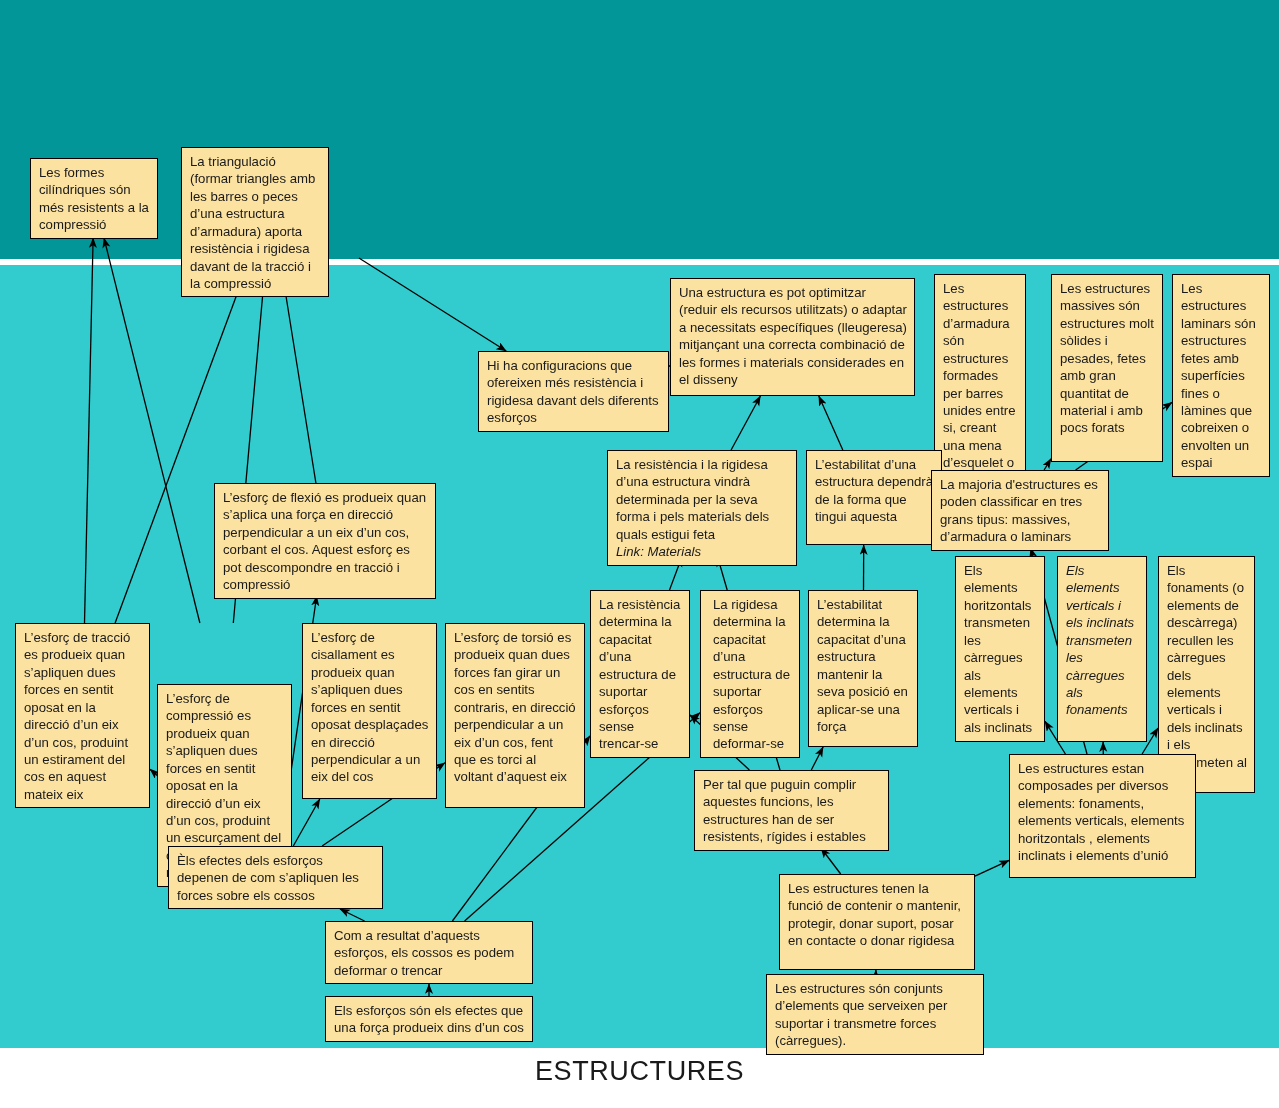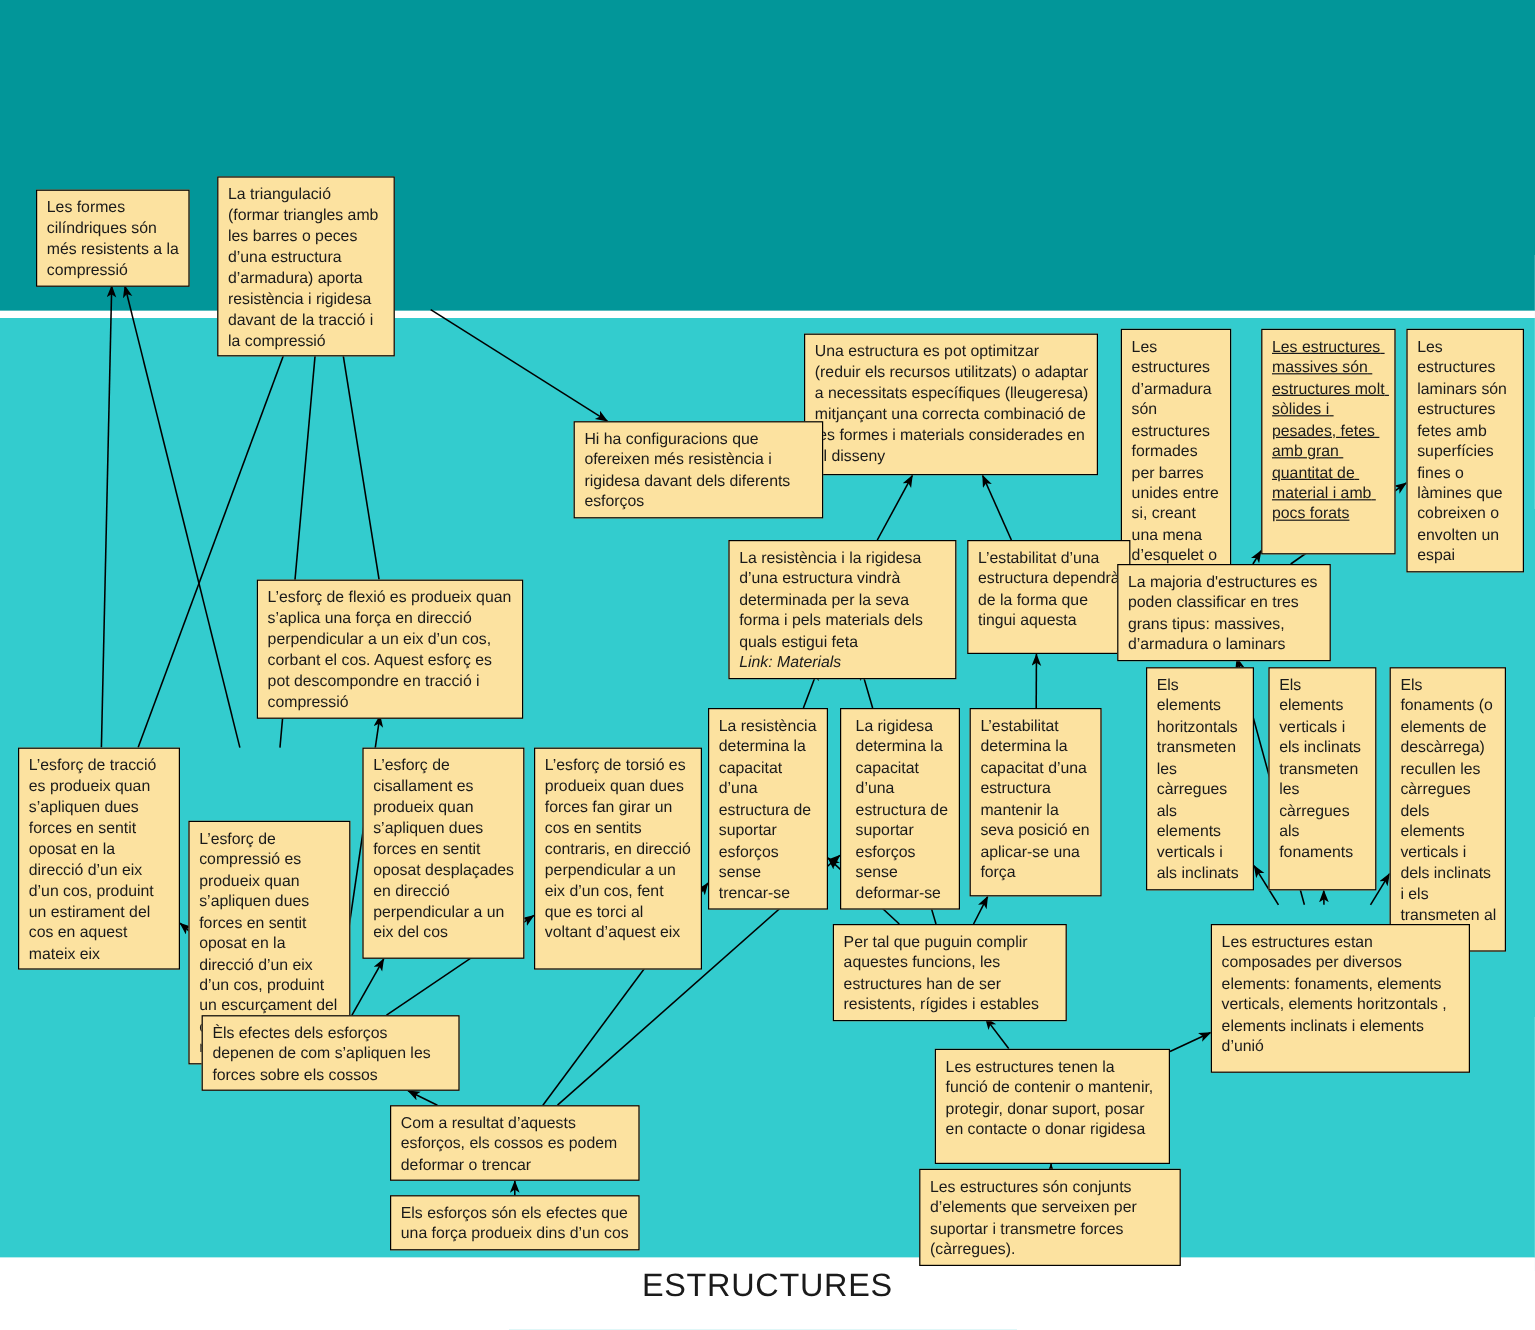--- a/index.html
+++ b/index.html
@@ -107,40 +107,40 @@
         <line x1="429.0" y1="996.0" x2="429.0" y2="984.0" marker-end="url(#ah)"></line>
         <line x1="452.4" y1="921.0" x2="590.0" y2="735.8" marker-end="url(#ah)"></line>
         <line x1="464.6" y1="921.0" x2="700.0" y2="712.7" marker-end="url(#ah)"></line>
       </g>
   </svg>
 
   <div id="nodes-layer">
       <div class="node" style="left: 30px; top: 158px; width: 128px; min-height: 80px;"><span>Les formes cilíndriques són més resistents a la compressió</span></div>
       <div class="node" style="left: 181px; top: 147px; width: 148px; min-height: 111px;"><span>La triangulació (formar triangles amb les barres o peces d’una estructura d’armadura) aporta resistència i rigidesa davant de la tracció i la compressió</span></div>
       <div class="node" style="left: 670px; top: 278px; width: 245px; min-height: 118px;"><span>Una estructura es pot optimitzar (reduir els recursos utilitzats) o adaptar a necessitats específiques (lleugeresa) mitjançant una correcta combinació de les formes i materials considerades en el disseny</span></div>
-      <div class="node" style="left: 478px; top: 351px; width: 208px; min-height: 78px;"><span>Hi ha configuracions que ofereixen més resistència i rigidesa davant dels diferents esforços</span></div>
+      <div class="node" style="left: 478px; top: 351px; width: 191px; min-height: 78px;"><span>Hi ha configuracions que ofereixen més resistència i rigidesa davant dels diferents esforços</span></div>
       <div class="node" style="left: 934px; top: 274px; width: 92px; min-height: 188px;"><span>Les estructures d’armadura són estructures formades per barres unides entre si, creant una mena d’esquelet o xarxa</span></div>
-      <div class="node" style="left: 1051px; top: 274px; width: 112px; min-height: 188px; text-decoration: underline;"><span>Les estructures massives són estructures molt sòlides i pesades, fetes amb gran quantitat de material i amb pocs forats</span></div>
+      <div class="node" style="left: 1051px; top: 274px; width: 112px; min-height: 188px;"><span>Les estructures massives són estructures molt sòlides i pesades, fetes amb gran quantitat de material i amb pocs forats</span></div>
       <div class="node" style="left: 1172px; top: 274px; width: 98px; min-height: 188px;"><span>Les estructures laminars són estructures fetes amb superfícies fines o làmines que cobreixen o envolten un espai</span></div>
       <div class="node" style="left: 214px; top: 483px; width: 222px; min-height: 113px;"><span>L’esforç de flexió es produeix quan s’aplica una força en direcció perpendicular a un eix d’un cos, corbant el cos. Aquest esforç es pot descompondre en tracció i compressió</span></div>
       <div class="node" style="left: 607px; top: 450px; width: 190px; min-height: 107px;"><span>La resistència i la rigidesa d’una estructura vindrà determinada per la seva forma i pels materials dels quals estigui feta</span><span class="link-note">Link: Materials</span></div>
       <div class="node" style="left: 806px; top: 450px; width: 136px; min-height: 95px;"><span>L’estabilitat d’una estructura dependrà de la forma que tingui aquesta</span></div>
       <div class="node" style="left: 931px; top: 470px; width: 178px; min-height: 78px;"><span>La majoria d'estructures es poden classificar en tres grans tipus: massives, d’armadura o laminars</span></div>
       <div class="node" style="left: 15px; top: 623px; width: 135px; min-height: 176px;"><span>L’esforç de tracció es produeix quan s’apliquen dues forces en sentit oposat en la direcció d’un eix d’un cos, produint un estirament del cos en aquest mateix eix</span></div>
       <div class="node" style="left: 157px; top: 644px; width: 135px; min-height: 197px; margin-top: 40px;"><span>L’esforç de compressió es produeix quan s’apliquen dues forces en sentit oposat en la direcció d’un eix d’un cos, produint un escurçament del cos en aquest mateix eix.</span></div>
       <div class="node" style="left: 302px; top: 623px; width: 135px; min-height: 176px;"><span>L’esforç de cisallament es produeix quan s’apliquen dues forces en sentit oposat desplaçades en direcció perpendicular a un eix del cos</span></div>
       <div class="node" style="left: 445px; top: 623px; width: 140px; min-height: 185px;"><span>L’esforç de torsió es produeix quan dues forces fan girar un cos en sentits contraris, en direcció perpendicular a un eix d’un cos, fent que es torci al voltant d’aquest eix</span></div>
       <div class="node" style="left: 590px; top: 590px; width: 100px; min-height: 157px;"><span>La resistència determina la capacitat d’una estructura de suportar esforços sense trencar-se</span></div>
       <div class="node" style="left: 700px; top: 590px; width: 100px; min-height: 157px; padding-left: 12px;"><span>La rigidesa determina la capacitat d’una estructura de suportar esforços sense deformar-se</span></div>
       <div class="node" style="left: 808px; top: 590px; width: 110px; min-height: 157px;"><span>L’estabilitat determina la capacitat d’una estructura mantenir la seva posició en aplicar-se una força</span></div>
       <div class="node" style="left: 955px; top: 556px; width: 90px; min-height: 186px;"><span>Els elements horitzontals transmeten les càrregues als elements verticals i als inclinats</span></div>
-      <div class="node" style="left: 1057px; top: 556px; width: 90px; min-height: 186px;"><span>Els elements verticals i els inclinats transmeten les càrregues als fonaments</span></div>
+      <div class="node" style="left: 1057px; top: 556px; width: 90px; min-height: 186px; font-style: italic;"><span>Els elements verticals i els inclinats transmeten les càrregues als fonaments</span></div>
       <div class="node" style="left: 1158px; top: 556px; width: 97px; min-height: 186px;"><span>Els fonaments (o elements de descàrrega) recullen les càrregues dels elements verticals i dels inclinats i els transmeten al sòl</span></div>
       <div class="node" style="left: 694px; top: 770px; width: 195px; min-height: 78px;"><span>Per tal que puguin complir aquestes funcions, les estructures han de ser resistents, rígides i estables</span></div>
-      <div class="node" style="left: 1009px; top: 754px; width: 216px; min-height: 124px; margin-top: 16px;"><span>Les estructures estan composades per diversos elements: fonaments, elements verticals, elements horitzontals , elements inclinats i elements d’unió</span></div>
+      <div class="node" style="left: 1009px; top: 754px; width: 187px; min-height: 124px;"><span>Les estructures estan composades per diversos elements: fonaments, elements verticals, elements horitzontals , elements inclinats i elements d’unió</span></div>
       <div class="node" style="left: 168px; top: 846px; width: 215px; min-height: 63px;"><span>Èls efectes dels esforços depenen de com s’apliquen les forces sobre els cossos</span></div>
       <div class="node" style="left: 325px; top: 921px; width: 208px; min-height: 63px;"><span>Com a resultat d’aquests esforços, els cossos es podem deformar o trencar</span></div>
       <div class="node" style="left: 325px; top: 996px; width: 208px; min-height: 45px;"><span>Els esforços són els efectes que una força produeix dins d’un cos</span></div>
       <div class="node" style="left: 779px; top: 874px; width: 196px; min-height: 96px;"><span>Les estructures tenen la funció de contenir o mantenir, protegir, donar suport, posar en contacte o donar rigidesa</span></div>
       <div class="node" style="left: 766px; top: 974px; width: 218px; min-height: 72px;"><span>Les estructures són conjunts d’elements que serveixen per suportar i transmetre forces (càrregues).</span></div>
     </div>
 
   <div id="map-title">ESTRUCTURES</div>
 </div>
 

